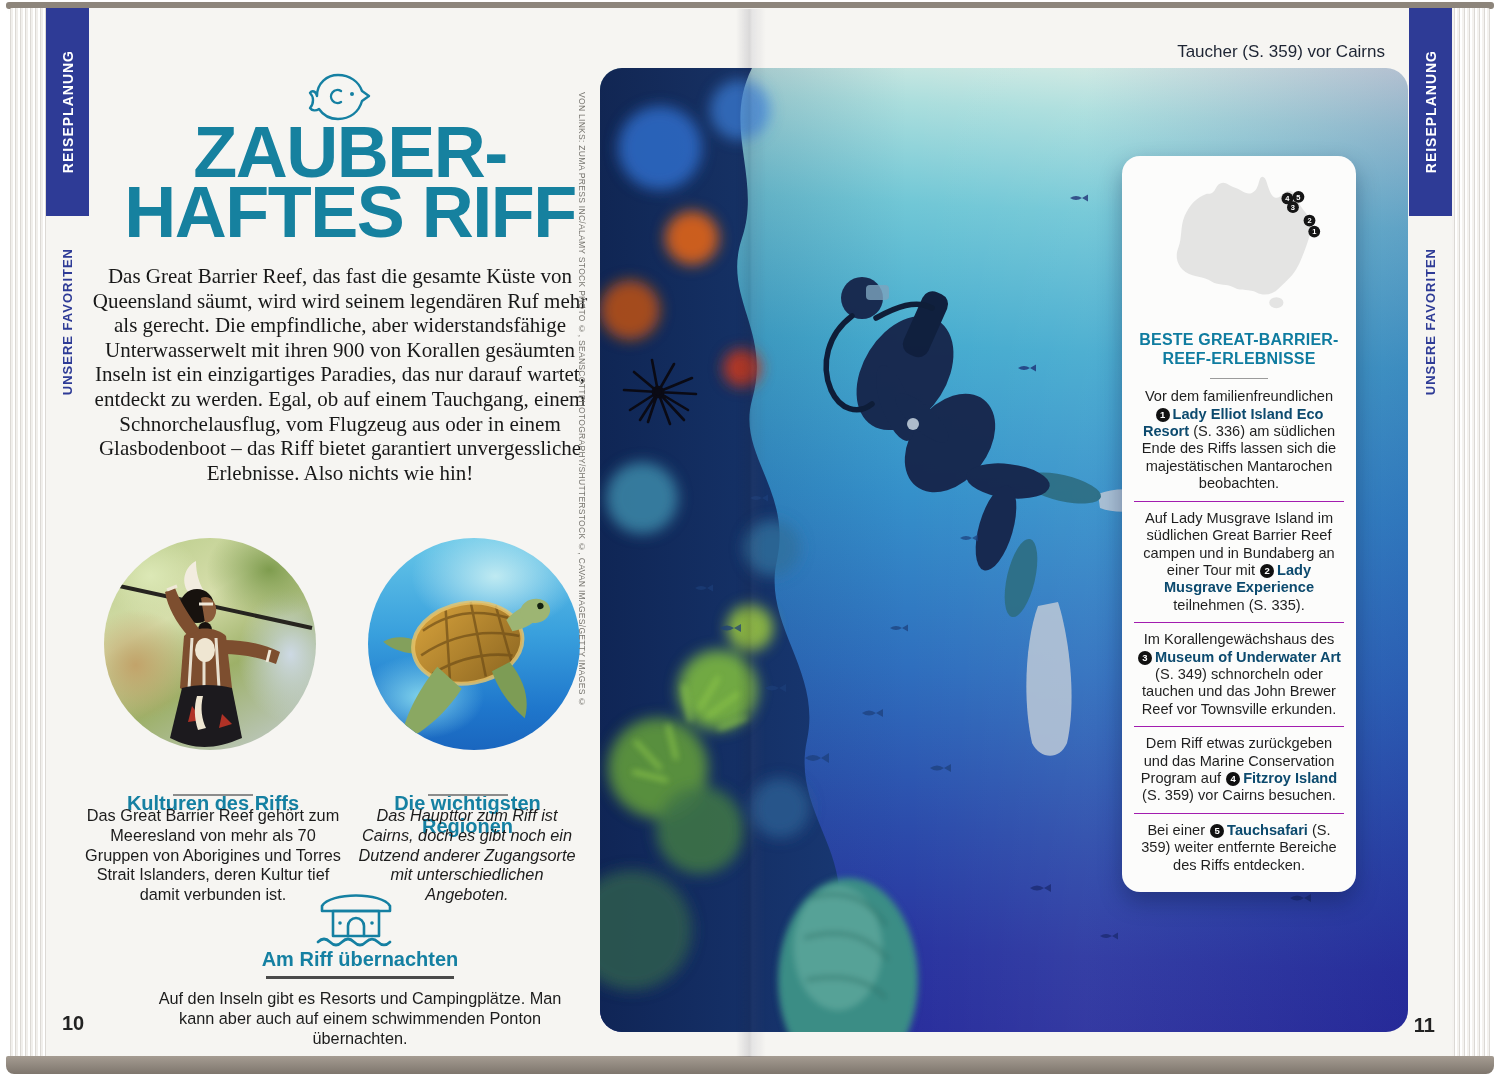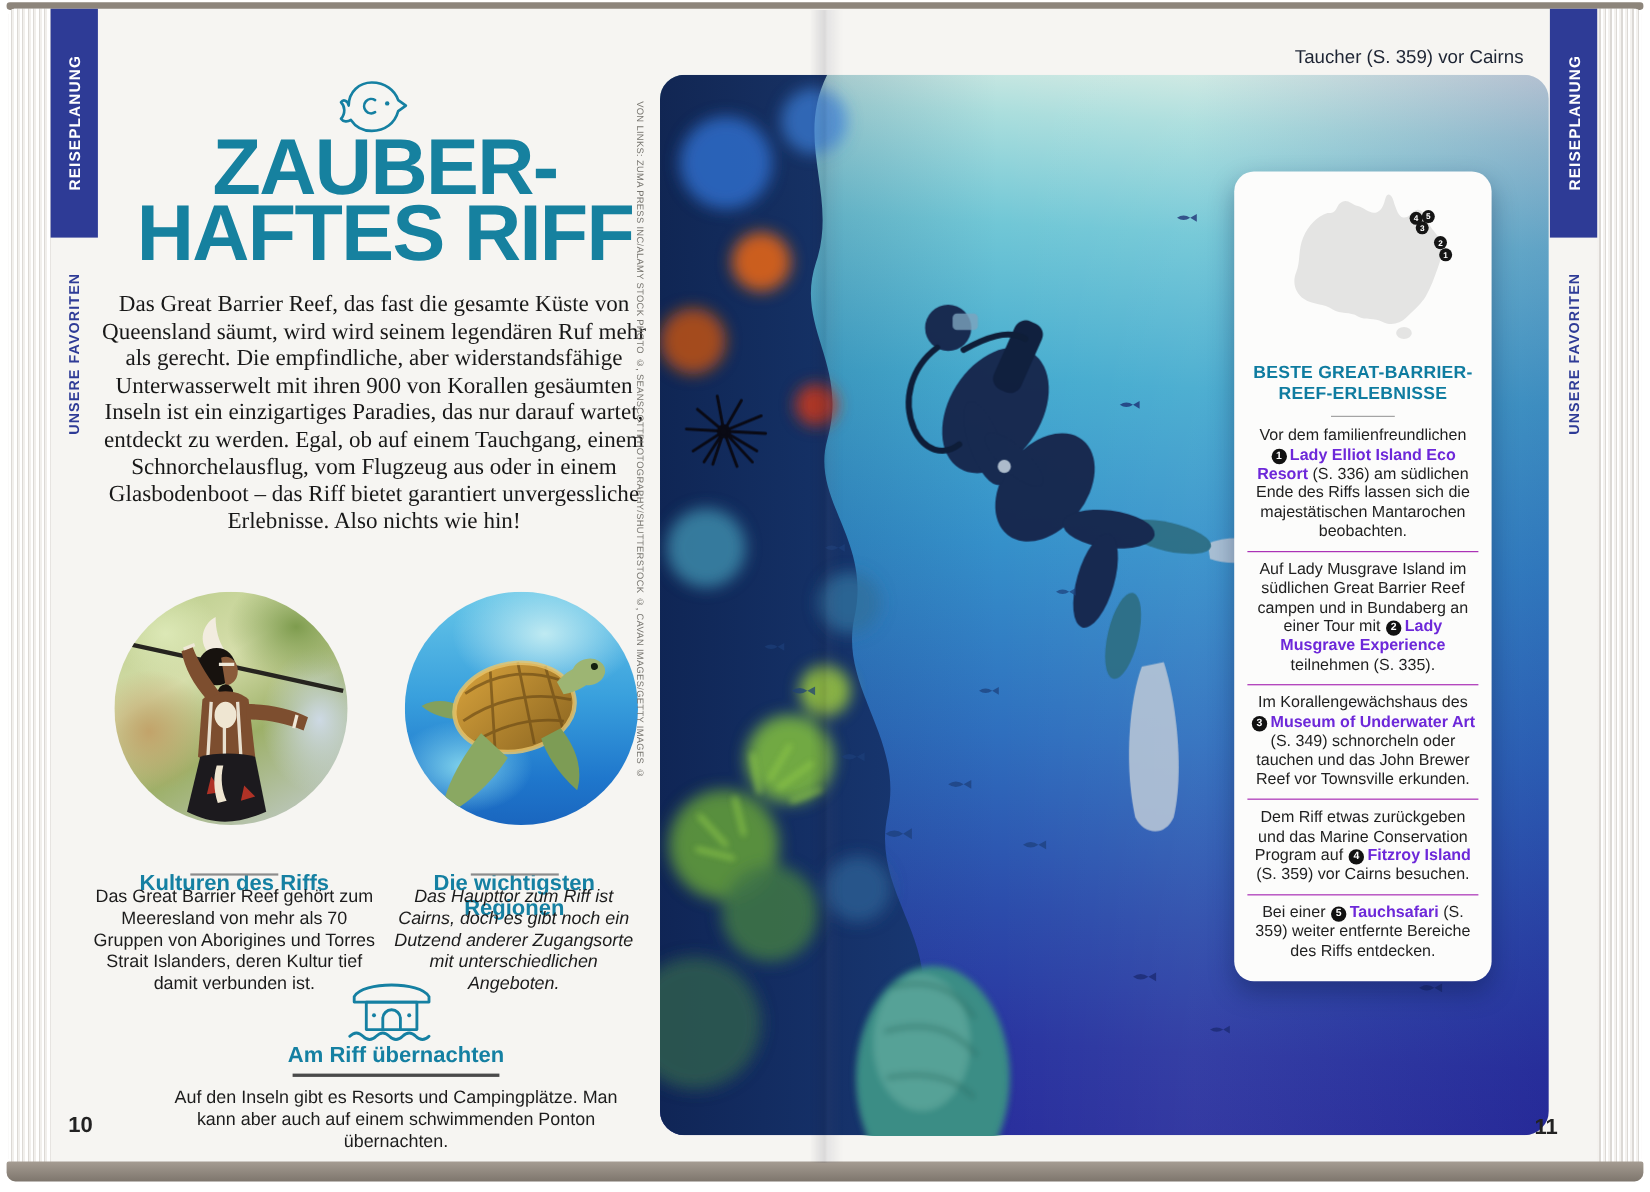--- a/index.html
+++ b/index.html
@@ -53,21 +53,21 @@
   .cap1{left:88px;width:250px;} .cap2{left:350px;width:235px;}
   .cap-rule{top:794px;width:80px;height:2px;background:#8c8c8c;}
   .rule1{left:173px;} .rule2{left:428px;}
   .feat-txt{top:806px;text-align:center;font-size:16.3px;line-height:19.8px;color:#1c1c1c;}
   .txt1{left:84px;width:258px;} .txt2{left:352px;width:230px;font-style:italic;}
   .hut-ico{left:310px;top:884px;}
   .stay-cap{left:60px;top:948px;width:600px;text-align:center;color:#1580a2;font-size:20px;font-weight:700;}
   .stay-rule{left:266px;top:976px;width:188px;height:3px;background:#4a4a4a;}
   .stay-txt{left:145px;top:988px;width:430px;text-align:center;font-size:16.3px;line-height:20px;color:#1c1c1c;}
   .pnum{font-size:20px;font-weight:700;color:#222222;z-index:6;}
-  .pnum-l{left:62px;top:1012px;} .pnum-r{left:1395px;top:1014px;width:40px;}
+  .pnum-l{left:62px;top:1012px;} .pnum-r{left:1395px;top:1014px;width:40px;text-align:right;}
 
   
   .photo{left:600px;top:68px;width:808px;height:964px;border-radius:22px;overflow:hidden;z-index:2;}
   .photo-base{left:0;top:0;width:808px;height:964px;background:
     linear-gradient(183deg,#d9ece4 0%,#abdedd 6%,#71c7d6 16%,#45abcf 30%,#3590ca 45%,#2f6fbe 62%,#2c4cab 78%,#2a35a0 90%,#292d9c 100%);}
   .photo-tint{left:0;top:0;width:808px;height:964px;background:
     linear-gradient(90deg,rgba(8,35,85,0.28) 0%,rgba(0,0,0,0) 38%,rgba(255,255,255,0.05) 60%,rgba(25,15,130,0.20) 100%);}
   .photo svg{position:absolute;}
   .photo-caption{left:1035px;top:42px;width:350px;text-align:right;
     font-size:17px;font-weight:400;color:#1d2433;z-index:3;}
@@ -78,21 +78,21 @@
   .infobox{left:1122px;top:156px;width:234px;height:736px;background:#fcfcfb;border-radius:18px;
     box-shadow:0 10px 22px rgba(10,20,60,0.35);z-index:6;box-sizing:border-box;
     padding:12px 12px 10px;display:flex;flex-direction:column;}
   .map-wrap{margin:2px auto 0;}
   .box-head{margin:8px 0 0;text-align:center;color:#0f7ca0;font-size:16px;font-weight:700;
     line-height:19px;letter-spacing:0.2px;}
   .box-head span{display:block;}
   .box-rule{width:58px;height:2px;background:#9b9b9b;margin:10px auto 1px;}
   .entry{padding:8px 1px;text-align:center;font-size:14.6px;line-height:17.4px;color:#1f1f1f;}
   .entry+.entry{border-top:1px solid #a21caf;}
-  .entry b{font-weight:700;color:#6d28d9;}
+  .entry b{font-weight:700;color:#0c4a6e;}
   .badge{display:inline-block;width:14px;height:14px;border-radius:50%;background:#111111;
     color:#ffffff;font-size:9.5px;font-weight:700;line-height:14px;text-align:center;
     vertical-align:1px;margin:0 3px 0 1px;}
 </style>
 </head>
 <body>
 
 <div class="stage">
 
   <div class="abs book-top-edge"></div>

